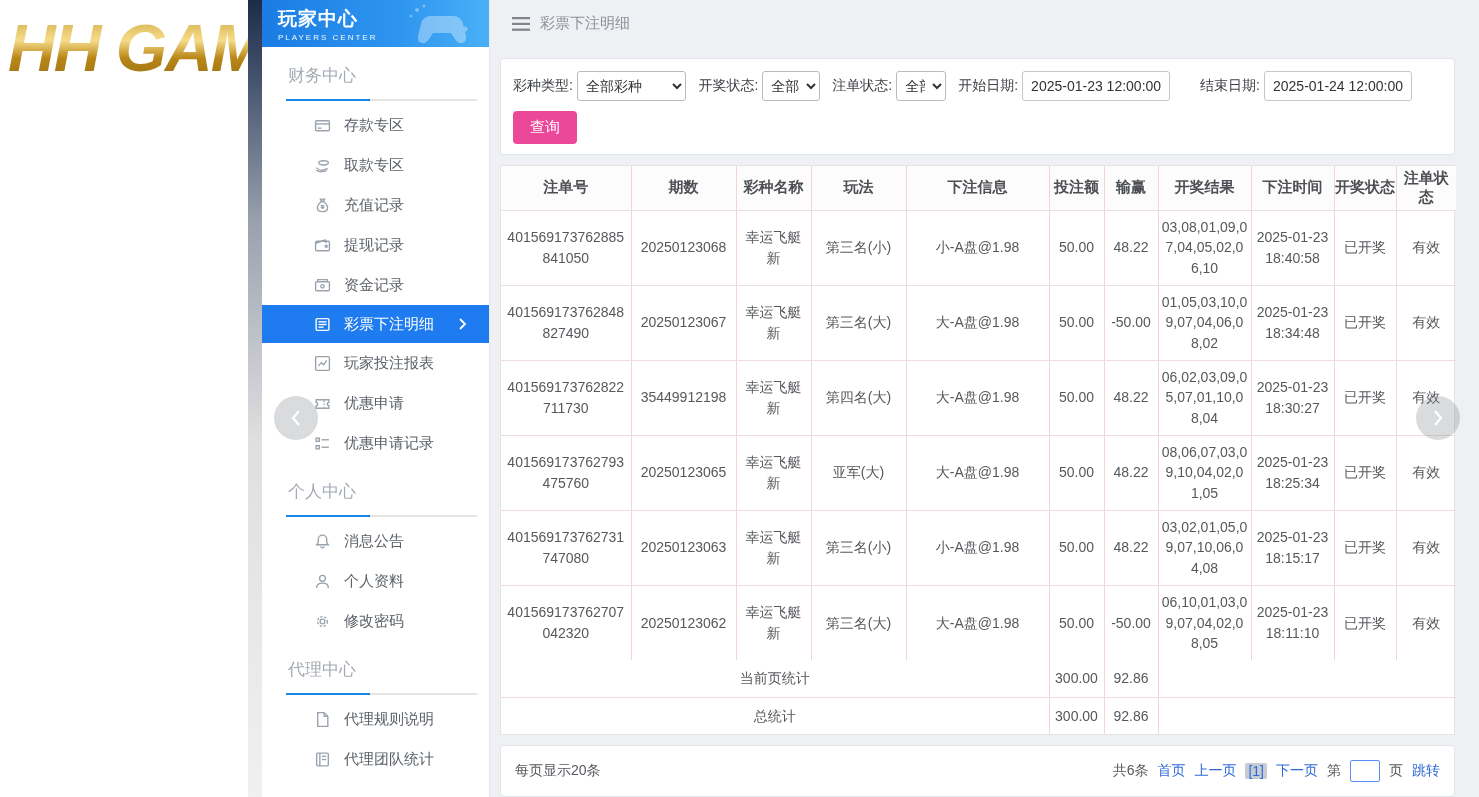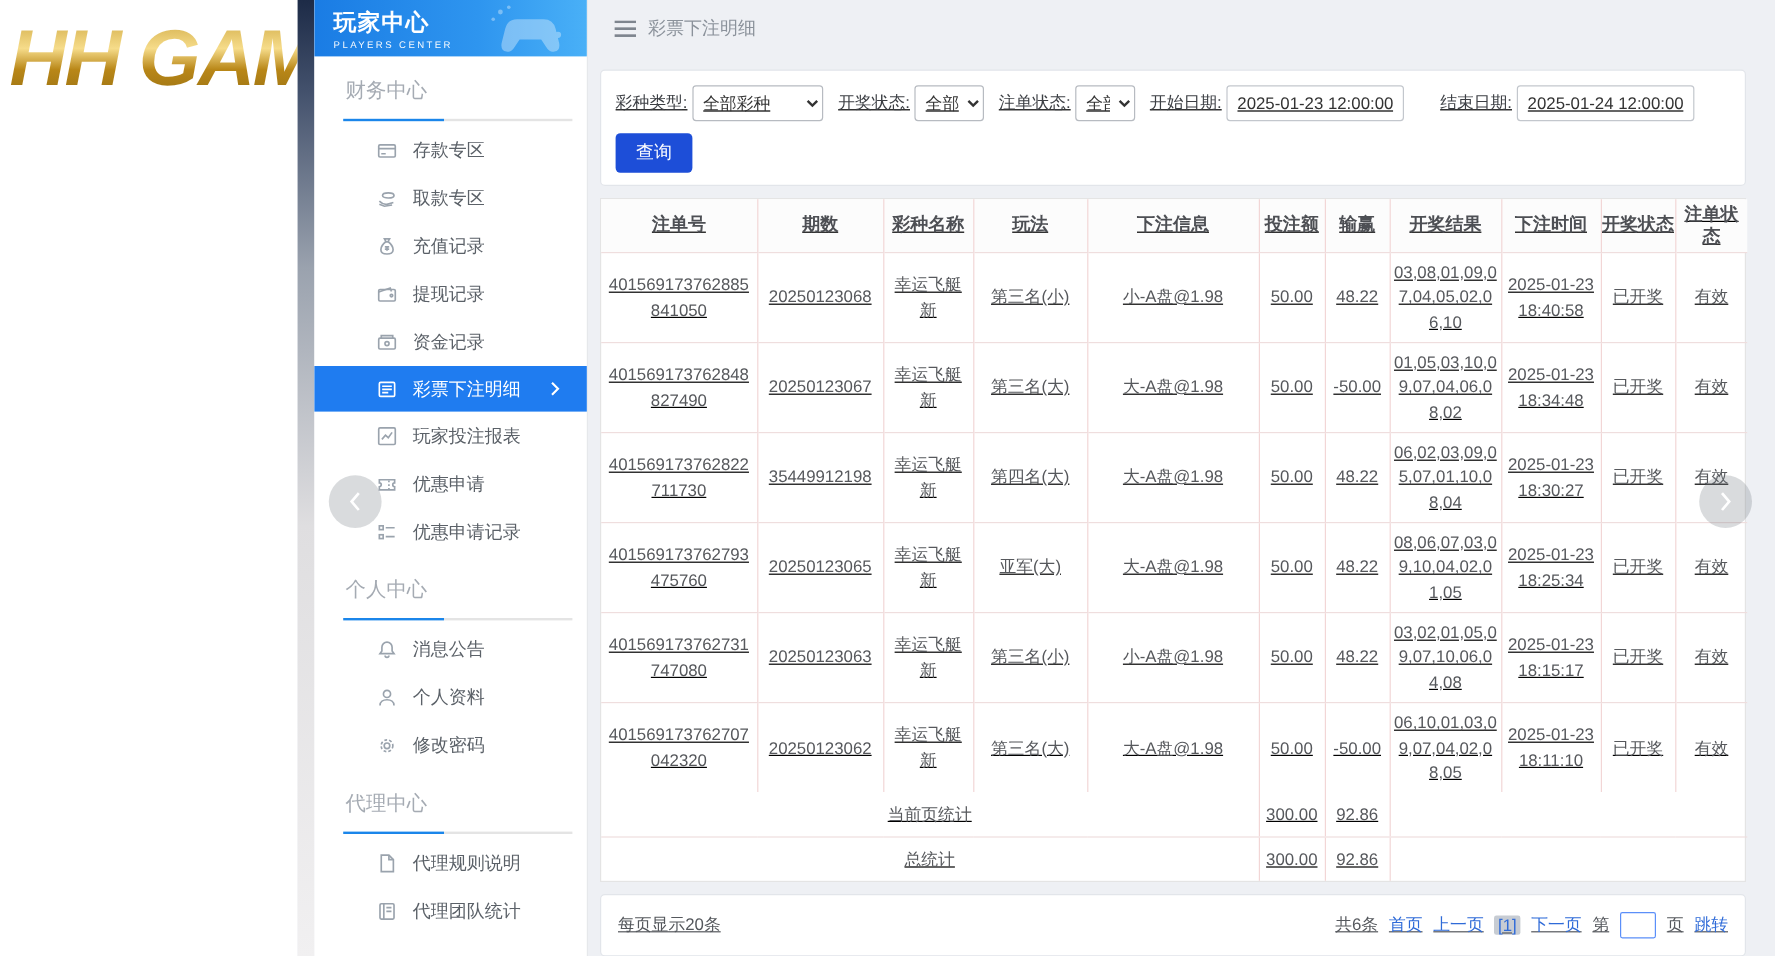--- a/index.html
+++ b/index.html
@@ -31,31 +31,31 @@
   .menu li .ic { width:17px; height:17px; margin-right:13px; display:inline-flex; }
   .menu li .ic svg { stroke:#9aa3ad; fill:none; stroke-width:1.3; }
   .menu li.active { background:#1f7cf0; color:#fff; height:38px; position:relative; }
   .menu li.active .ic svg { stroke:#fff; }
   .menu li.active .arrow { position:absolute; right:22px; top:12px; }
 
   
   .main { position:absolute; left:490px; top:0; width:989px; height:797px; }
   .topbar { height:47px; display:flex; align-items:center; padding-left:22px; color:#8b929b; font-size:15px; }
   .topbar .burger { margin-right:10px; display:inline-flex; cursor:pointer; }
-  .card { background:#fff; border:1px solid #e2e5ea; border-radius:4px; margin-left:10px; width:955px;text-decoration:underline; }
+  .card { background:#fff; border:1px solid #e2e5ea; border-radius:4px; margin-left:10px; width:955px; }
 
   .filter-card { margin-top:11px; padding:12px 12px 10px 12px; }
   .filter-row { display:flex; align-items:center; font-size:14px; color:#3c3f44; white-space:nowrap; }
   .filter-row label { margin-right:4px; }
   .filter-row select { height:30px; border:1px solid #b7bbc1; border-radius:3px; background:#fff;
     font-size:14px; color:#333; margin-right:12px; padding:0 4px; font-family:inherit; }
   .sel-lottery { width:122px; } .sel-draw { width:64px; } .sel-bet { width:50px; }
   .filter-row input[type=text] { height:30px; border:1px solid #c3c7cd; border-radius:3px;
     font-size:14px; color:#333; padding:0 8px; width:148px; margin-right:30px; font-family:inherit; }
-  .btn-search { margin-top:10px; background:#1d4ed8; color:#fff; border:none; border-radius:4px;
+  .btn-search { margin-top:10px; background:#ec4899; color:#fff; border:none; border-radius:4px;
     font-size:15px; padding:7px 17px; cursor:pointer; font-family:inherit; }
 
   .table-card { margin-top:10px; padding:0; border:1px solid #e4e4e4; border-radius:0; }
   table { border-collapse:collapse; width:953px; table-layout:fixed; }
   th { height:44px; font-size:15px; font-weight:bold; color:#4d4f54; background:#fcfcfc; }
   td { font-size:14px; color:#56585c; text-align:center; word-break:break-all; padding:4px 3px; line-height:1.45; }
   tbody.rows td { height:75px; }
   th, td { border-left:1px solid #f2d6d6; border-bottom:1px solid #efdede; }
   th:first-child, td:first-child { border-left:none; }
   tr:last-child td { border-bottom:none; }

